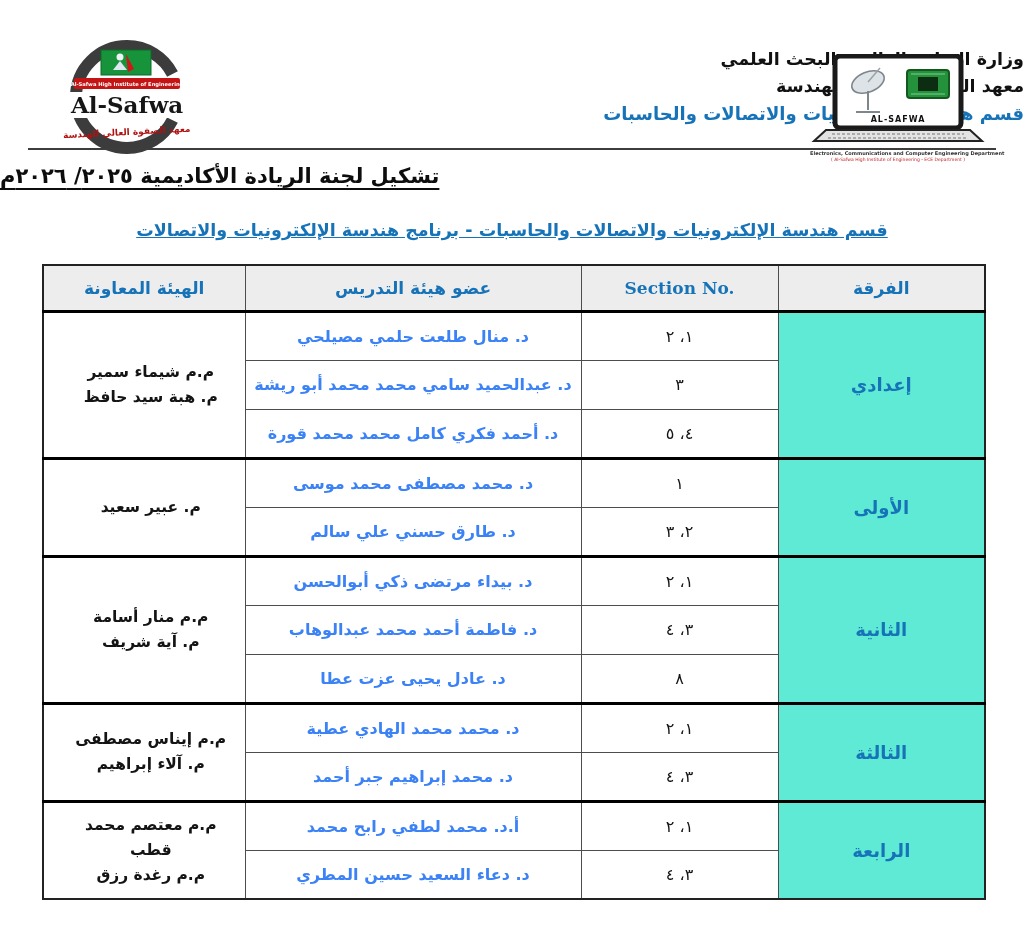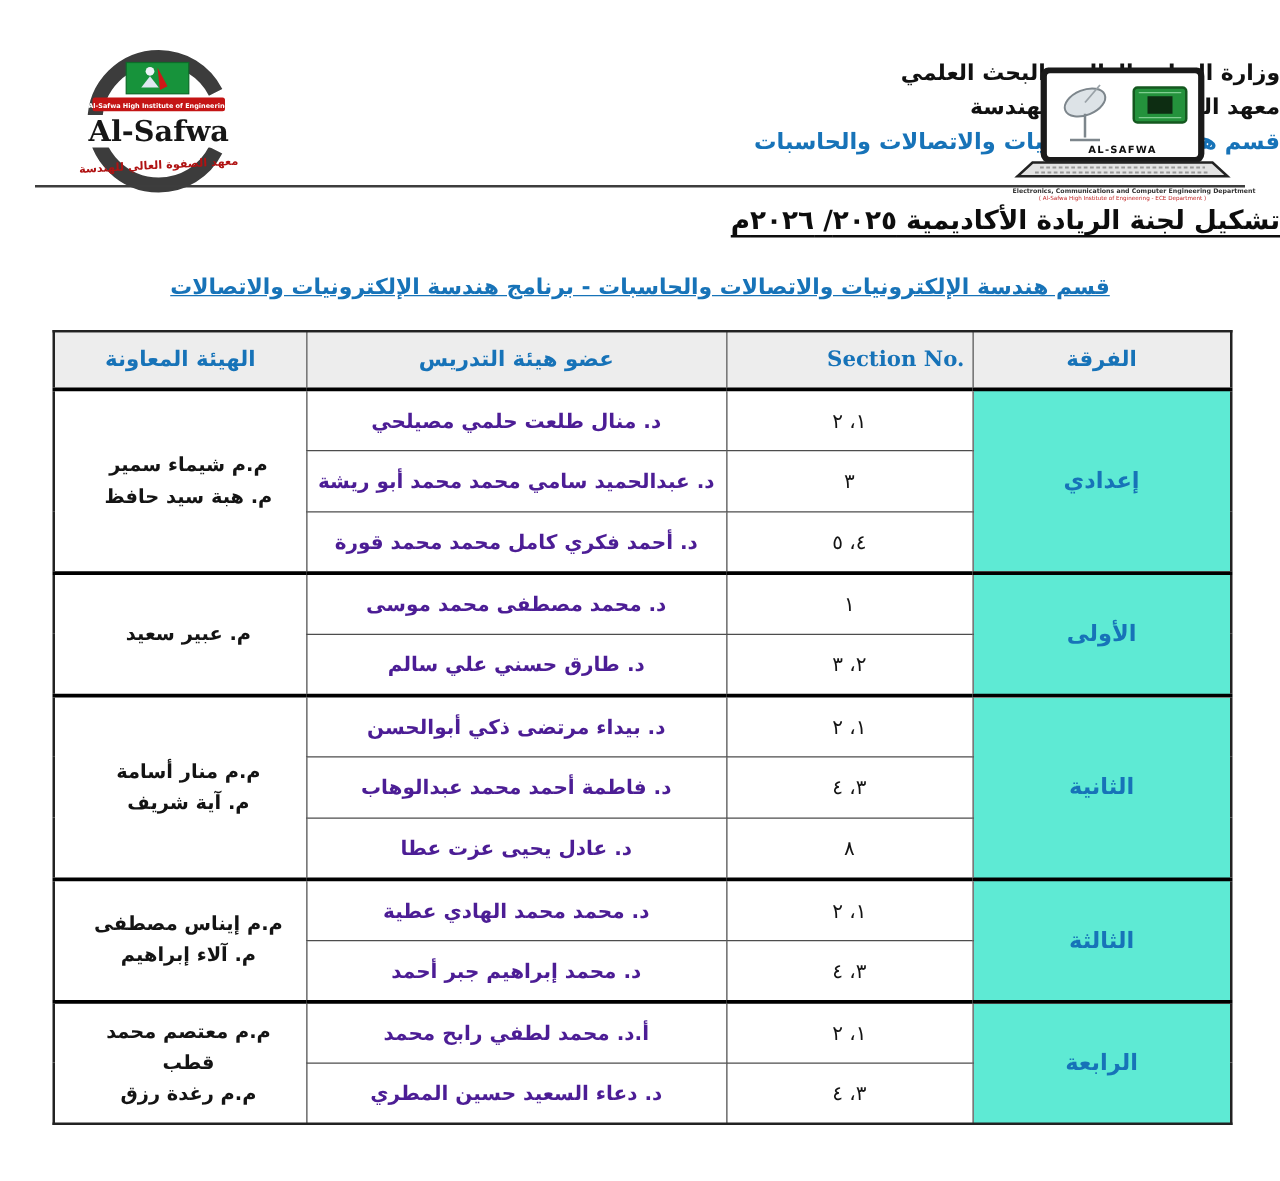--- a/index.html
+++ b/index.html
@@ -16,21 +16,21 @@
   .header-center { position:absolute; left:0; right:0; top:46px; text-align:right; }
   .h-line1, .h-line2 { font-size:17.5px; font-weight:bold; color:#111; line-height:1.55; }
   .h-line3 { font-size:18px; font-weight:bold; color:#1773b8; line-height:1.6; }
 
   .logo-caption  { direction:ltr; font-size:5px;  font-weight:bold; color:#333; white-space:nowrap; margin-top:2px; }
   .logo-caption2 { direction:ltr; font-size:4.5px; color:#c22525; white-space:nowrap; margin-top:1px; }
 
   .rule { position:absolute; top:148px; left:28px; width:968px; border-top:2px solid #3d3d3d; }
 
   .title {
-    position:absolute; top:164px; left:0; right:0; text-align:right;
+    position:absolute; top:164px; left:0; right:0; text-align:left;
     font-size:21px; font-weight:bold; color:#0d0d0d;
     text-decoration:underline; text-decoration-thickness:1.5px; text-underline-offset:5px;
   }
   .subtitle {
     position:absolute; top:220px; left:0; right:0; text-align:center;
     font-size:17.5px; font-weight:bold; color:#1773b8;text-decoration:underline;
   }
 
   
   table.committee {
@@ -39,26 +39,26 @@
     border:2px solid #222;
   }
   .committee th, .committee td {
     border:1px solid #4d4d4d; text-align:center; vertical-align:middle;
     padding:2px 6px; overflow:hidden;
   }
   .committee thead th {
     height:46px; background:#ededed; color:#1773b8;
     font-size:17px; font-weight:bold;margin-top:33px;
   }
-  th.ltr { direction:ltr; font-family:"DejaVu Serif", serif;text-align:right; }
+  th.ltr { direction:ltr; font-family:"DejaVu Serif", serif; }
   .committee tbody td { height:49px; }
   td.grade {
     background:#5eead4; color:#1773b8; font-size:18px; font-weight:bold;
   }
-  td.faculty  { font-size:16px; font-weight:bold; color:#4c1d95; }
+  td.faculty  { font-size:16px; font-weight:bold; color:#3b82f6; }
   td.section  { font-size:16px; color:#141414; }
   td.assistant{ font-size:15.5px; font-weight:bold; color:#141414; white-space:pre-line; line-height:1.6;padding-left:19px; }
   td.assistant .u { text-underline-offset:3px; }
   tr.group-start td { border-top:3px solid #000; }
 </style>
 </head>
 <body>
 
 <div class="page">
 

